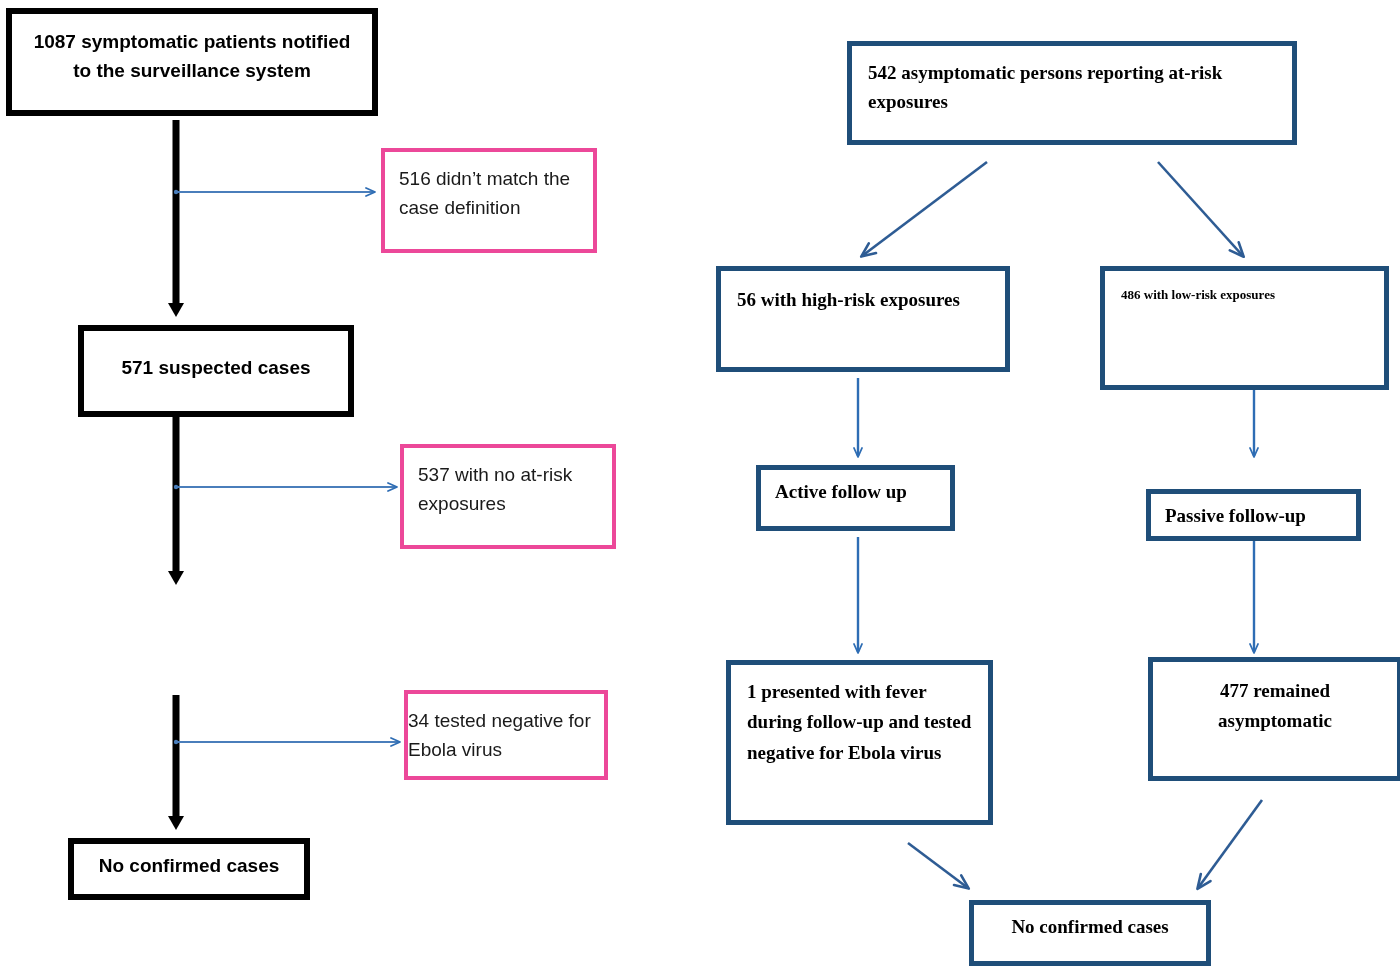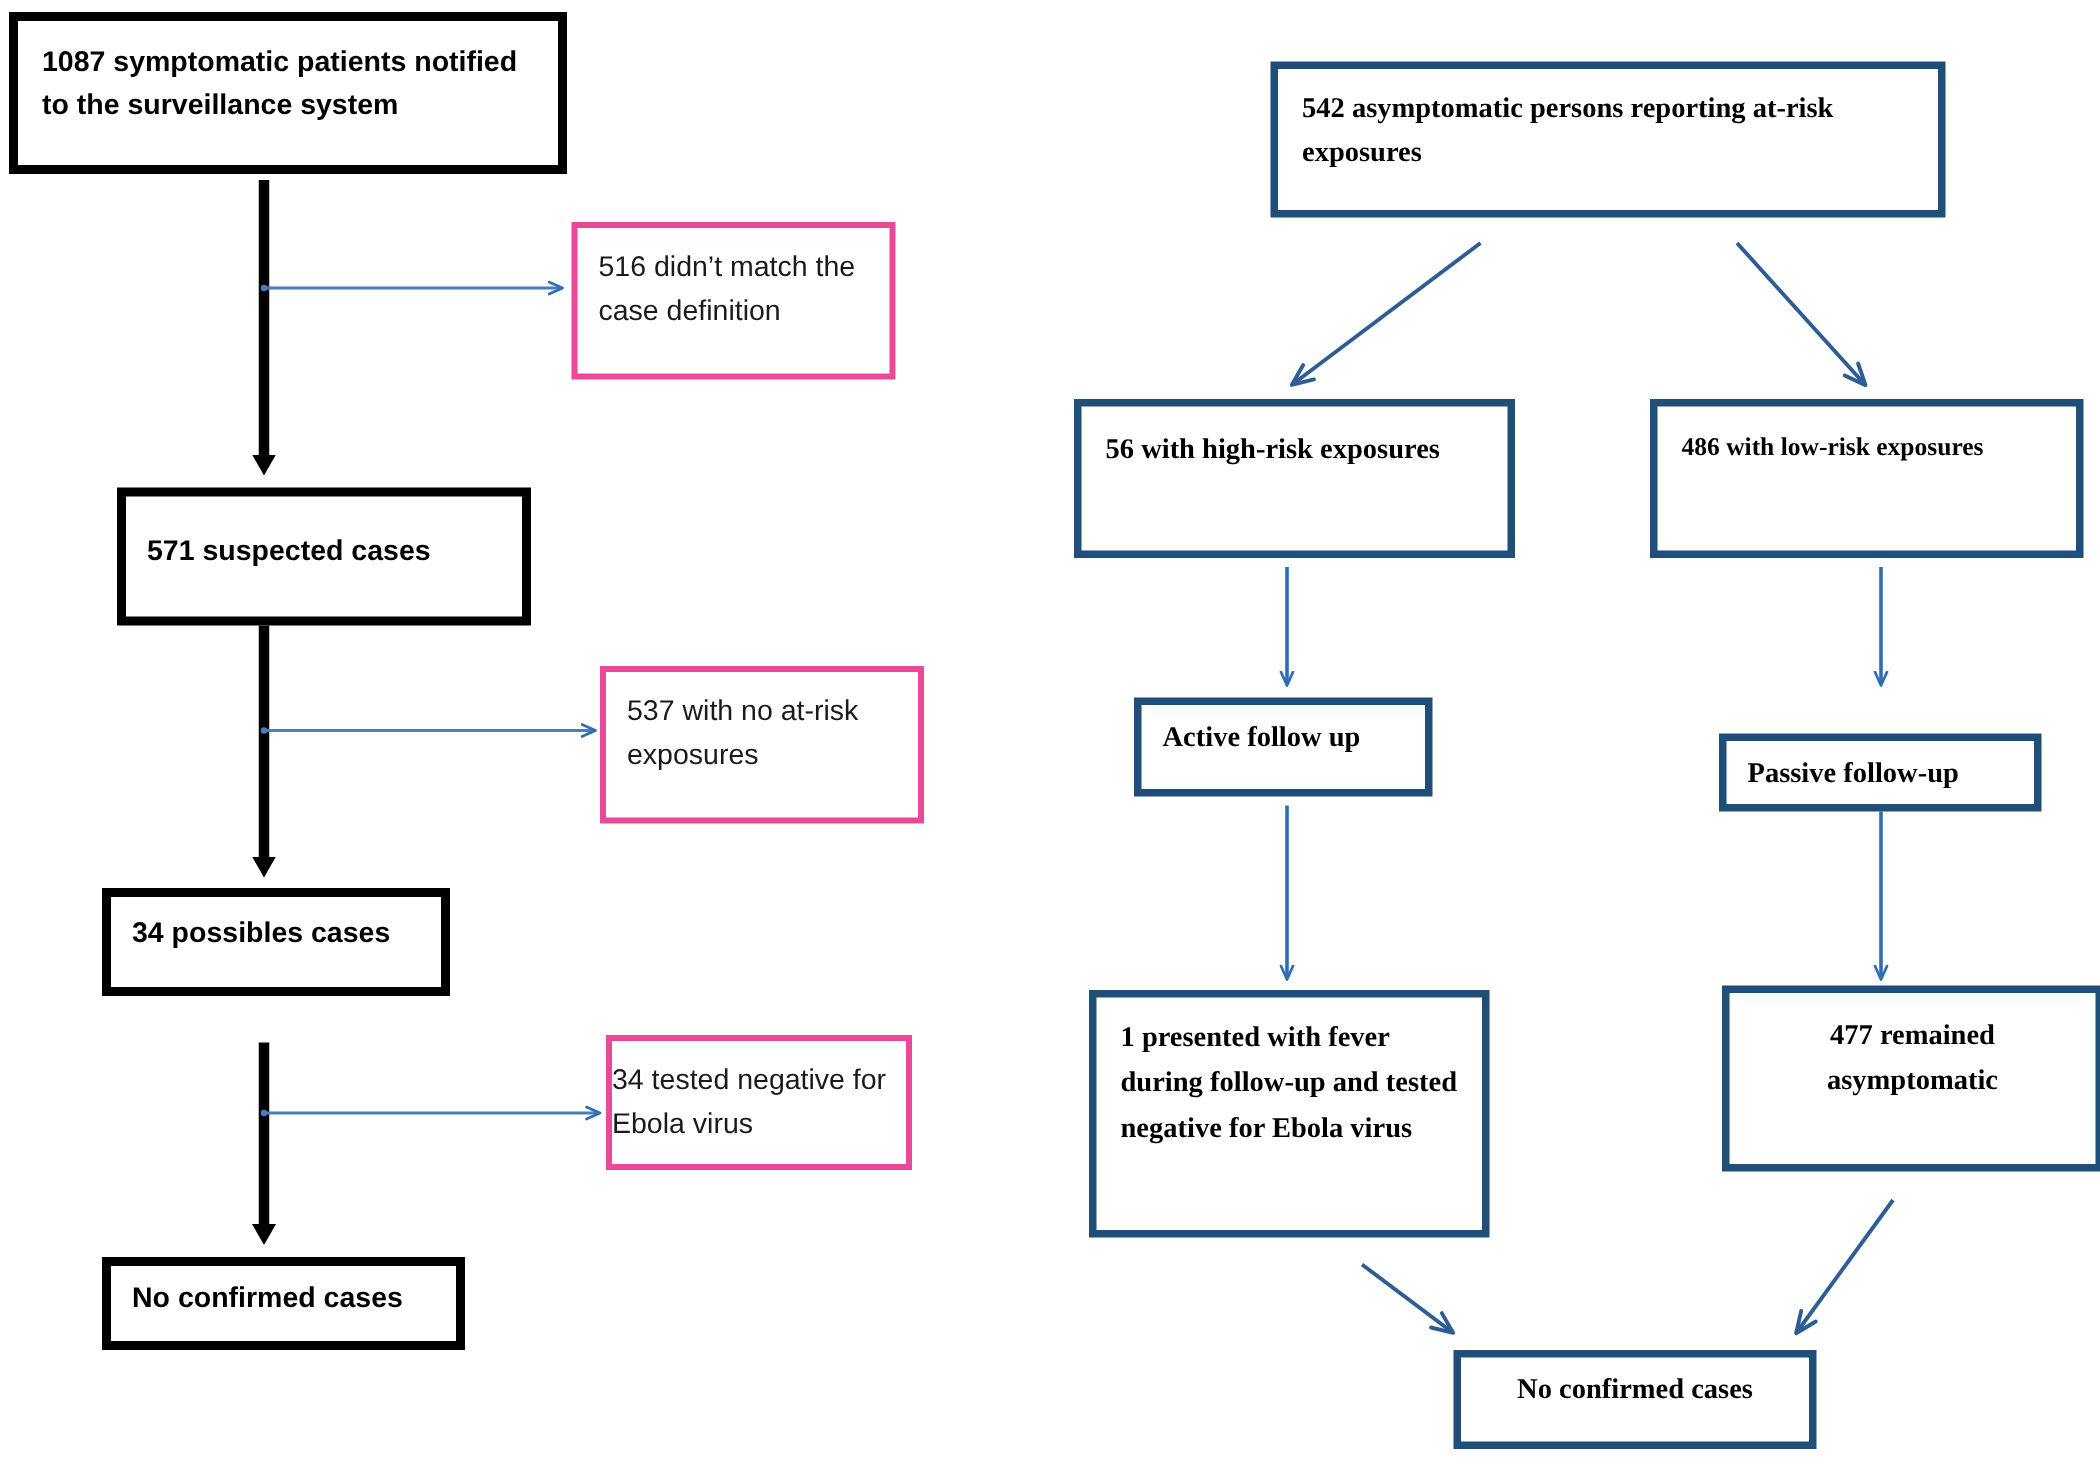--- a/index.html
+++ b/index.html
@@ -39,21 +39,21 @@
     white-space: pre-line;
   }
 
   
   .black-box {
     border: 6px solid #000000;
   }
   .black-box .txt {
     font-weight: bold;
     color: #000000;
-    text-align: left;
+    text-align: center;
   }
 
   
   .thin-box {
     border: 4px solid #ec4899;
   }
   .thin-box .txt {
     font-weight: normal;
     color: #1a1a1a;
     text-align: left;
@@ -151,41 +151,38 @@
   </div>
 
   <div class="node black-box" style="left:78px; top:325px; width:276px; height:92px; padding:24px 14px; font-size:19px; line-height:1.4;">
     <span class="txt">571 suspected cases</span>
   </div>
 
   <div class="node thin-box" style="left:400px; top:444px; width:216px; height:105px; padding:12px 14px; font-size:19px; line-height:1.55;">
     <span class="txt">537 with no at-risk exposures</span>
   </div>
 
-  <div class="node black-box" style="left:68px; top:592px; width:232px; height:72px; padding:12px 14px; font-size:19px; line-height:1.4;">
-    <span class="txt">34 possibles cases</span>
-  </div>
 
   <div class="node thin-box" style="left:404px; top:690px; width:204px; height:90px; padding:12px 0; font-size:19px; line-height:1.55;">
     <span class="txt">34 tested negative for Ebola virus</span>
   </div>
 
   <div class="node black-box" style="left:68px; top:838px; width:242px; height:62px; padding:9px 14px; font-size:19px; line-height:1.4;">
     <span class="txt">No confirmed cases</span>
   </div>
 
   <div class="node navy-box" style="left:847px; top:41px; width:450px; height:104px; padding:12px 16px; font-size:19px; line-height:1.55;">
     <span class="txt">542 asymptomatic persons reporting at-risk exposures</span>
   </div>
 
   <div class="node navy-box" style="left:716px; top:266px; width:294px; height:106px; padding:14px 16px; font-size:19px; line-height:1.55;">
     <span class="txt">56 with high-risk exposures</span>
   </div>
 
-  <div class="node navy-box" style="left:1100px; top:266px; width:289px; height:106px; padding:14px 16px; font-size:17px; line-height:1.55;">
+  <div class="node navy-box" style="left:1100px; top:266px; width:289px; height:124px; padding:14px 16px; font-size:13px; line-height:1.55;">
     <span class="txt">486 with low-risk exposures</span>
   </div>
 
   <div class="node navy-box" style="left:756px; top:465px; width:199px; height:66px; padding:9px 14px; font-size:19px; line-height:1.4;">
     <span class="txt">Active follow up</span>
   </div>
 
   <div class="node navy-box" style="left:1146px; top:465px; width:215px; height:52px; padding:9px 14px; font-size:19px; line-height:1.4;margin-top:24px;">
     <span class="txt">Passive follow-up</span>
   </div>

